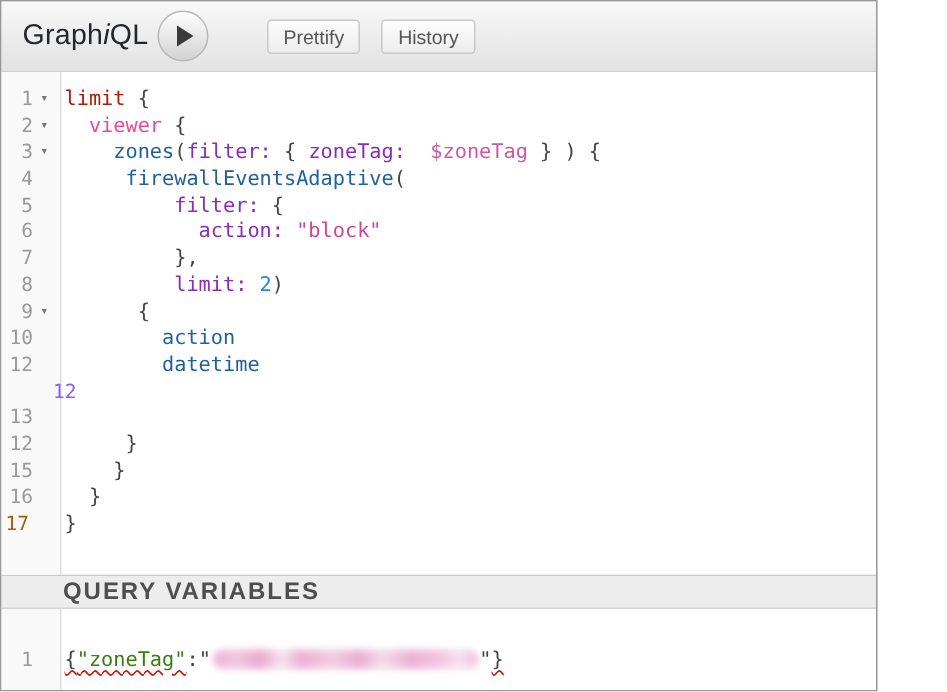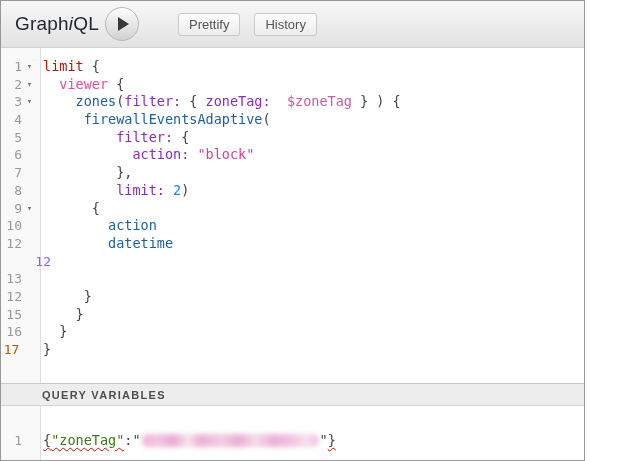--- a/index.html
+++ b/index.html
@@ -85,21 +85,21 @@
   .var-title {
     height:23px; flex:0 0 23px;
     background:#ededed;
     border-top:1px solid #c9c9c9;
     border-bottom:1px solid #d4d4d4;
     display:flex; align-items:center;
     padding-left:41px;
     cursor:pointer;
   }
   .var-title span {
-    font-size:11px; font-weight:bold; color:#4e4e4e;
+    font-size:16px; font-weight:bold; color:#4e4e4e;
     letter-spacing:1.3px;
   }
 
   
   .var-pane { flex:1; }
   .var-pane .cm-rows { padding-top:26px; }
 </style>
 </head>
 <body>
 

